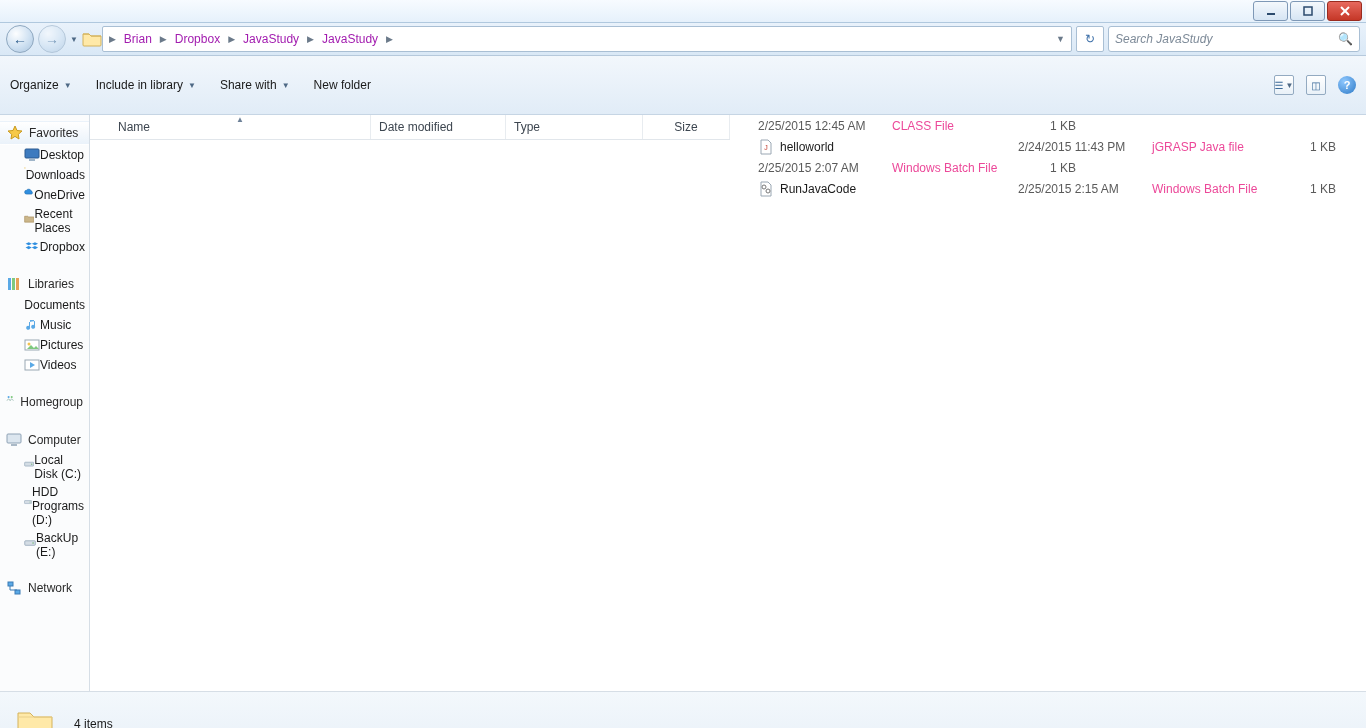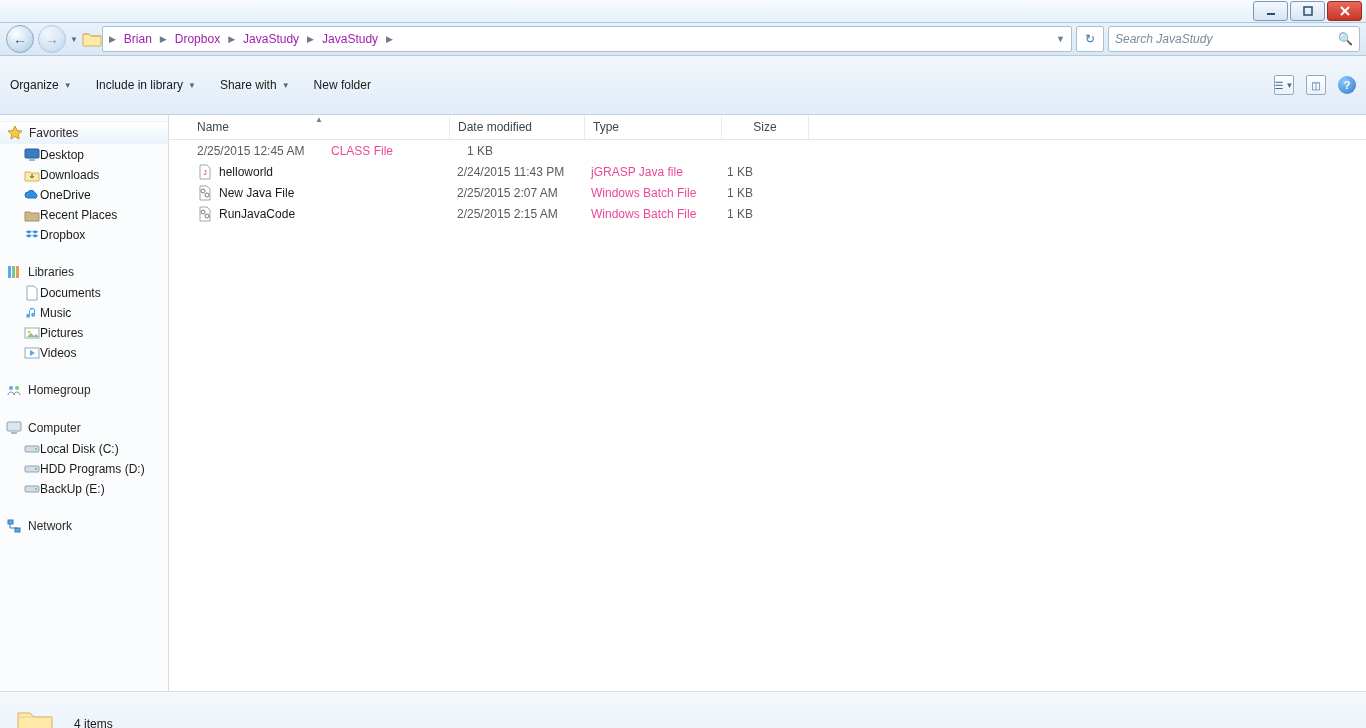--- a/index.html
+++ b/index.html
@@ -26,35 +26,35 @@
 .help{width:18px;height:18px;border-radius:50%;background:radial-gradient(circle at 35% 30%,#8fc8ff,#2e7ac6);color:#fff;display:flex;align-items:center;justify-content:center;font-weight:bold;font-size:11px}
 
 .body{display:flex;height:576px}
 .nav{width:168px;border-right:1px solid #d6dee6;background:#fbfcfd;padding-top:6px;overflow:hidden}
 .grp{margin-bottom:16px}
 .grphead{display:flex;align-items:center;gap:6px;padding:3px 6px;color:#2a2a2a}
 .grphead.fav{background:linear-gradient(#fff,#eaf2fa);border:1px solid transparent}
 .navitem{display:flex;align-items:center;padding:2px 4px 2px 24px}
 .ico{width:16px;height:16px;display:inline-block}
 
-.main{flex:1;display:flex;flex-direction:column}
+.main{flex:1;display:flex;flex-direction:row}
 .cols{display:flex;height:24px;align-items:center;border-bottom:1px solid #e1e6eb;color:#3d4650;padding-left:20px}
 .col{border-right:1px solid #e8ecf0;padding:0 8px;height:100%;display:flex;align-items:center;position:relative}
 .col.name{width:244px}
 .col.date{width:118px}
 .col.type{width:120px}
 .col.size{width:70px;justify-content:center}
 .sortarr{position:absolute;left:50%;top:0;transform:translateX(-50%);font-size:8px;color:#6d8198}
 .rows{flex:1}
 .row{display:flex;align-items:center;height:21px;padding-left:20px}
 .cell{padding:0 8px}
 .cell.name{width:244px;display:flex;align-items:center;gap:6px}
 .cell.date{width:118px;color:#5a5a5a}
 .cell.type{width:120px;color:#ec4899}
-.cell.size{width:70px;text-align:left;color:#5a5a5a}
+.cell.size{width:70px;text-align:center;color:#5a5a5a}
 
 .status{height:64px;border-top:1px solid #d6dee6;background:linear-gradient(#f3f8fc,#e8f0f8);display:flex;align-items:center;padding:0 14px;gap:18px}
 .bigfolder{width:42px;height:42px}
 
 svg{display:block}
 </style>
 </head>
 <body>
 
 <div class="titlebar">
@@ -328,30 +328,20 @@
                 <text x="8" y="11" font-size="7" text-anchor="middle" fill="#c0392b">J</text>
               </svg>
             </span>
             <span>helloworld</span>
           </div>
           <div class="cell date">2/24/2015 11:43 PM</div>
           <div class="cell type">jGRASP Java file</div>
           <div class="cell size">1 KB</div>
         </div>
         <div class="row">
-          <div class="cell name">
-            <span class="ico">
-              <svg viewBox="0 0 16 16">
-                <path d="M3 1h7l3 3v11H3z" fill="#fff" stroke="#9aa7b3"></path>
-                <circle cx="6" cy="6" r="2" fill="none" stroke="#777"></circle>
-                <circle cx="10" cy="10" r="2" fill="none" stroke="#777"></circle>
-              </svg>
-            </span>
-            <span>New Java File</span>
-          </div>
           <div class="cell date">2/25/2015 2:07 AM</div>
           <div class="cell type">Windows Batch File</div>
           <div class="cell size">1 KB</div>
         </div>
         <div class="row">
           <div class="cell name">
             <span class="ico">
               <svg viewBox="0 0 16 16">
                 <path d="M3 1h7l3 3v11H3z" fill="#fff" stroke="#9aa7b3"></path>
                 <circle cx="6" cy="6" r="2" fill="none" stroke="#777"></circle>

